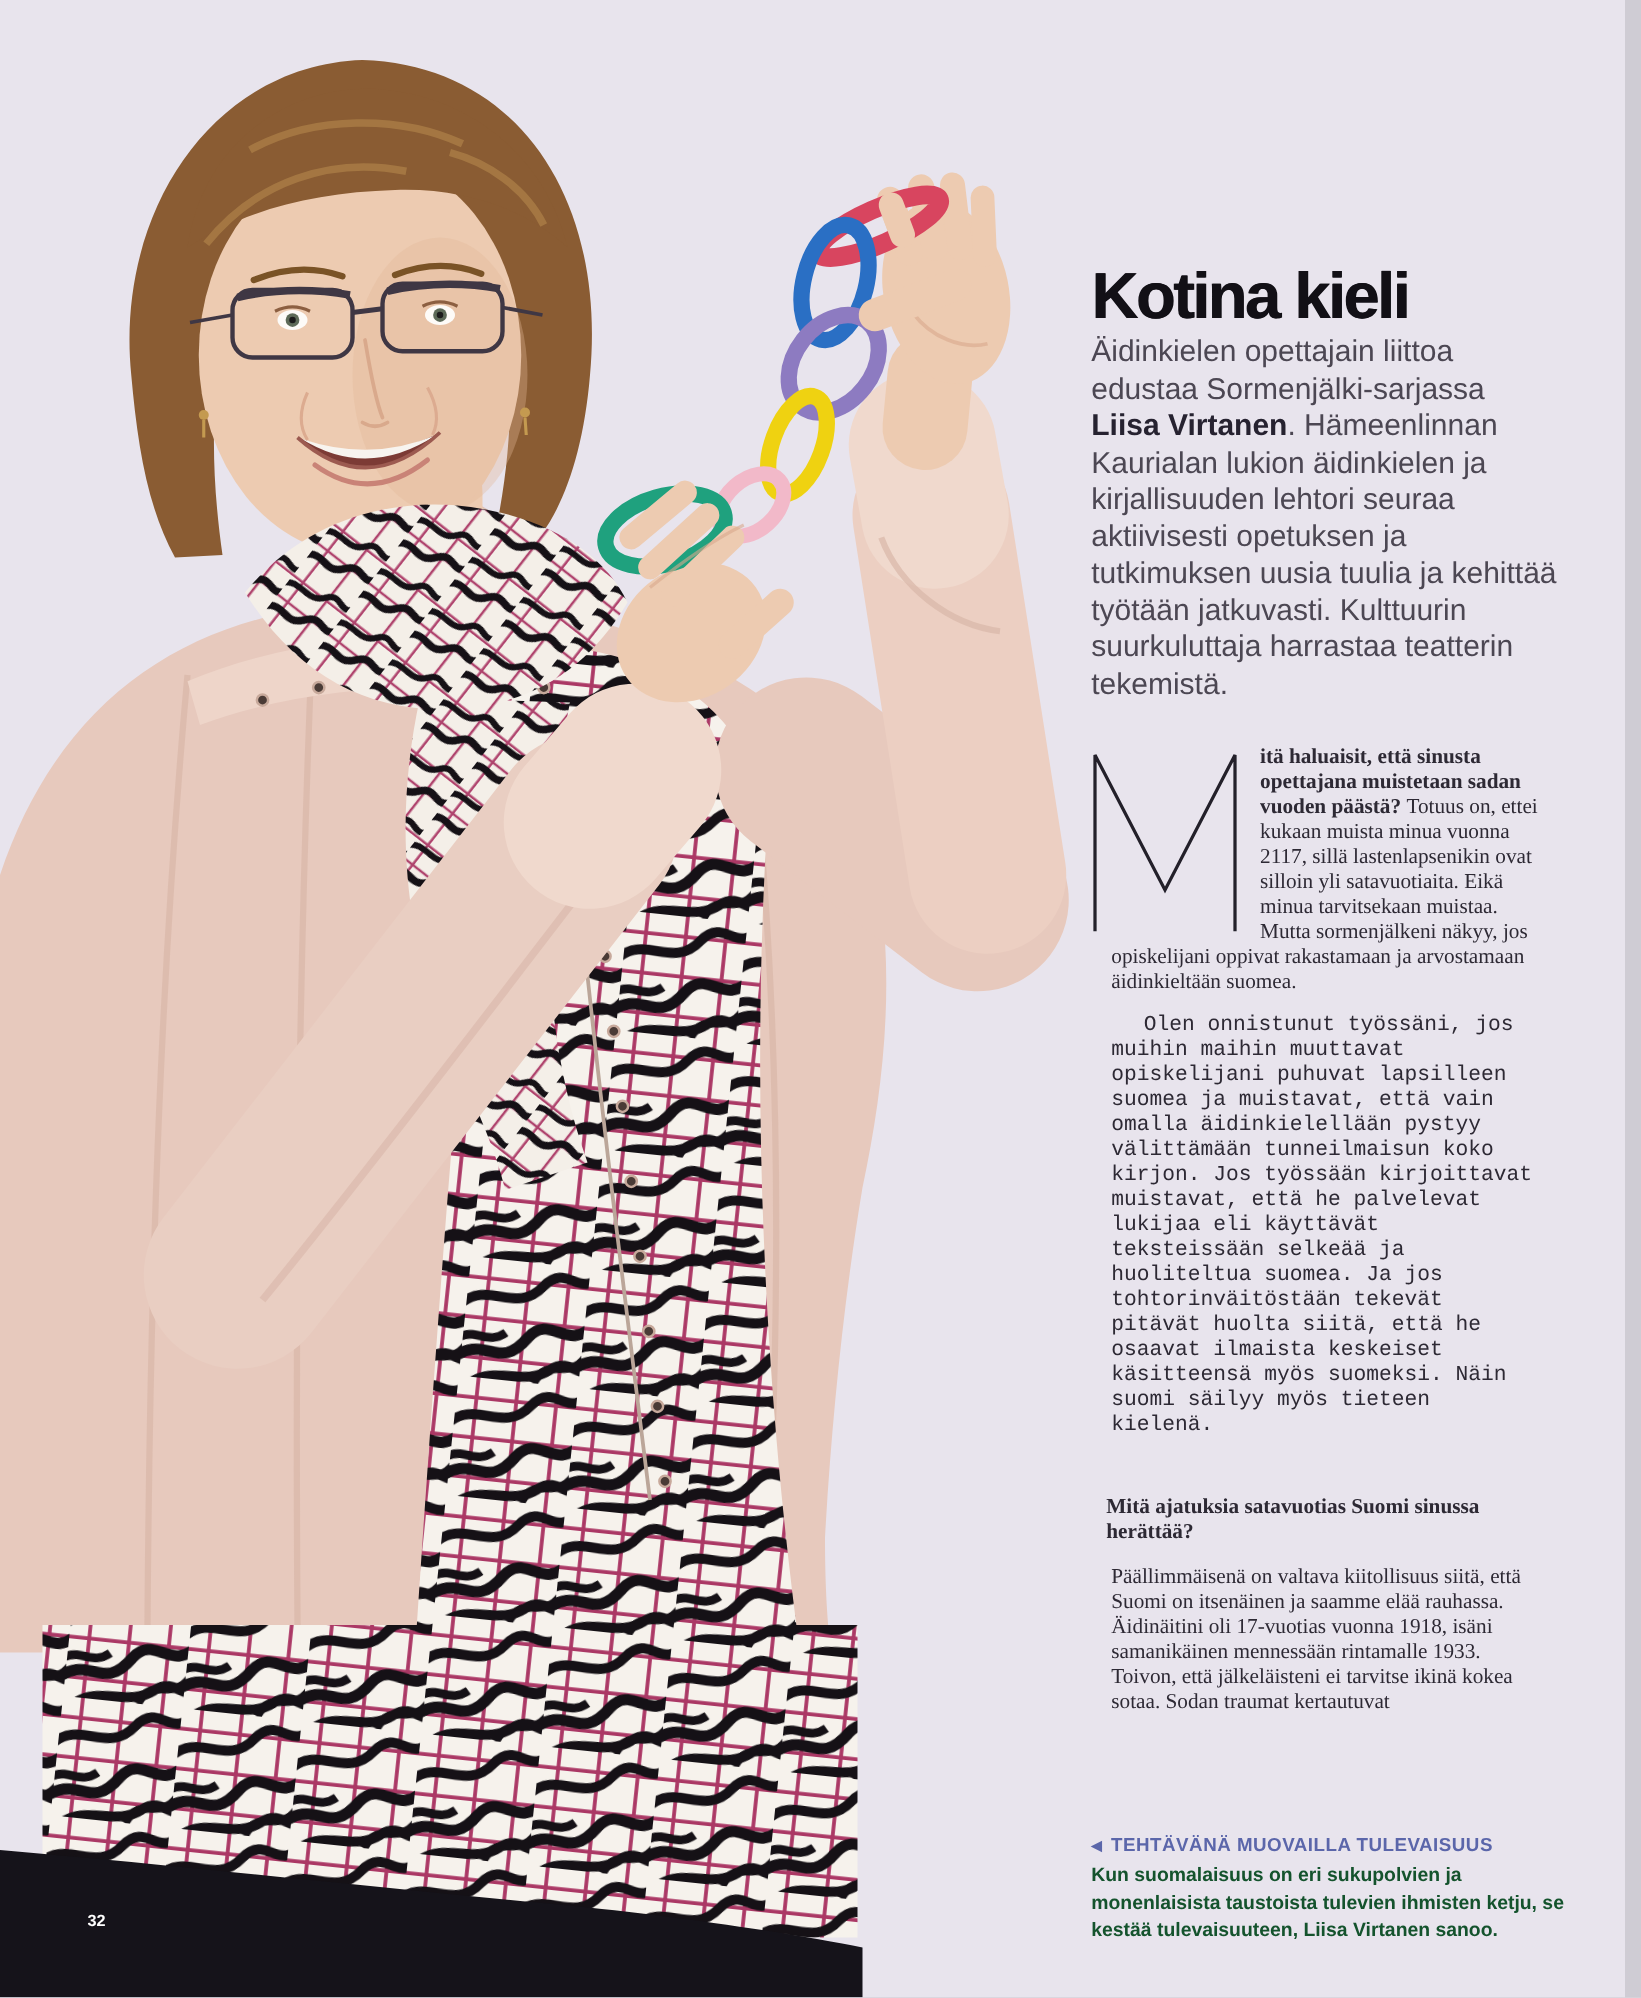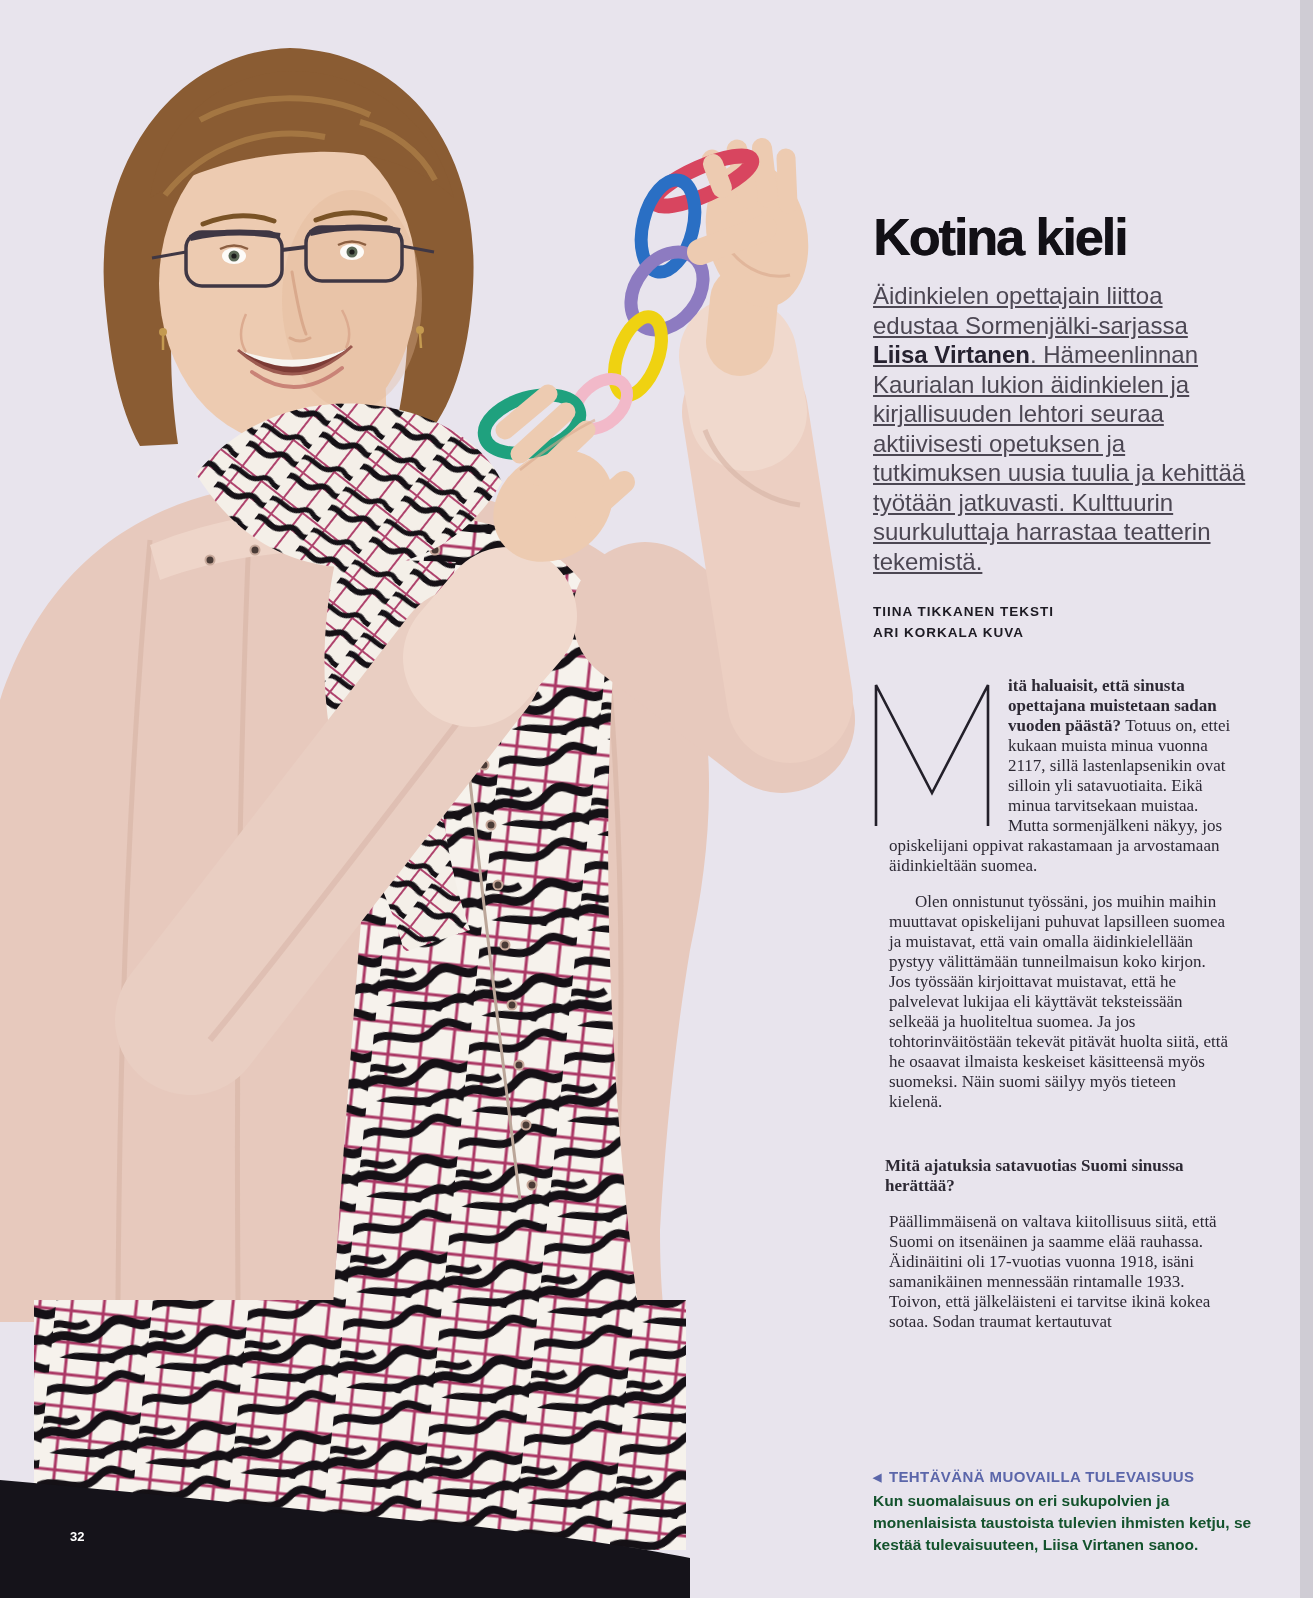--- a/index.html
+++ b/index.html
@@ -10,37 +10,36 @@
   }
   .photo-svg{position:absolute;left:0;top:0;}
   
   .col{position:absolute;left:873px;top:0;width:374px;}
   .title{
     margin:210px 0 0 0; font-size:52px; line-height:54px; font-weight:700;
     letter-spacing:-2px; color:#121016;
     text-shadow:.6px 0 0 currentColor;
   }
   .lede{
-    margin-top:17px; font-size:24px; line-height:29.5px; color:#4c4753;
+    margin-top:3px; font-size:24px; line-height:29.5px; color:#4c4753;
     font-weight:400;
-    text-decoration:underline;
   }
   .lede .name{font-weight:700;color:#262230;}
   .byline{
     margin-top:25px; font-size:13.5px; font-weight:700; letter-spacing:1px;
     line-height:21px; color:#1d1b23;
   }
   .body{
     margin-top:33px; font-family:"Liberation Serif","DejaVu Serif",serif;
     font-size:17px; line-height:20px; color:#2d2934; text-align:left;
   }
   .dropcap-m{float:left; width:118px; height:146px; margin:5px 17px 2px 0;}
   .qbold{font-weight:700;}
   .para{margin:16px;}
-  .para.indent{text-indent:26px;}
+  .para.indent{text-indent:26px;font-family:Liberation Mono, monospace;}
   .subhead{margin:44px 0 0 12px; font-weight:700;}
   
   .caption{position:absolute;left:873px;top:1468px;width:392px;}
   .kicker{color:#5b66aa;font-weight:700;font-size:15px;letter-spacing:.4px;}
   .kicker .arr{font-size:11px;position:relative;top:-1px;margin-right:7px;}
   .caption-body{
     margin-top:5px;font-weight:700;font-size:15.5px;line-height:22px;color:#14532d;
   }
   .pagenum{position:absolute;left:70px;top:1529px;color:#ffffff;font-size:13px;font-weight:700;}
   .sr{position:absolute;width:1px;height:1px;overflow:hidden;clip:rect(0 0 0 0);white-space:nowrap;}
@@ -201,24 +200,20 @@
       </g>
       <path d="M520,470 C545,450 570,432 595,420" stroke="#d8a98c" stroke-width="2.5" fill="none" opacity="0.6"></path>
     </g>
   </svg>
 
   <div class="col">
     <h1 class="title">Kotina kieli</h1>
 
     <p class="lede"><span>Äidinkielen opettajain liittoa edustaa Sormenjälki-sarjassa </span><span class="name">Liisa Virtanen</span><span>. Hämeenlinnan Kaurialan lukion äidinkielen ja kirjallisuuden lehtori seuraa aktiivisesti opetuksen ja tutkimuksen uusia tuulia ja kehittää työtään jatkuvasti. Kulttuurin suurkuluttaja harrastaa teatterin tekemistä.</span></p>
 
-    <div class="byline">
-      <div>TIINA TIKKANEN TEKSTI</div>
-      <div>ARI KORKALA KUVA</div>
-    </div>
 
     <div class="body">
       <svg class="dropcap-m" viewBox="0 0 118 146">
         <path d="M3,145 L3,4 L59,112 L115,4 L115,145" fill="none" stroke="#23202a" stroke-width="2.6"></path>
       </svg>
       <span class="sr">M</span>
       <p class="para"><span class="qbold">itä haluaisit, että sinusta opettajana muistetaan sadan vuoden päästä? </span><span>Totuus on, ettei kukaan muista minua vuonna 2117, sillä lastenlapsenikin ovat silloin yli satavuotiaita. Eikä minua tarvitsekaan muistaa. Mutta sormenjälkeni näkyy, jos opiskelijani oppivat rakastamaan ja arvostamaan äidinkieltään suomea.</span></p>
       <p class="para indent">Olen onnistunut työssäni, jos muihin maihin muuttavat opiskelijani puhuvat lapsilleen suomea ja muistavat, että vain omalla äidinkielellään pystyy välittämään tunneilmaisun koko kirjon. Jos työssään kirjoittavat muistavat, että he palvelevat lukijaa eli käyttävät teksteissään selkeää ja huoliteltua suomea. Ja jos tohtorinväitöstään tekevät pitävät huolta siitä, että he osaavat ilmaista keskeiset käsitteensä myös suomeksi. Näin suomi säilyy myös tieteen kielenä.</p>
       <p class="para subhead">Mitä ajatuksia satavuotias Suomi sinussa herättää?</p>
       <p class="para">Päällimmäisenä on valtava kiitollisuus siitä, että Suomi on itsenäinen ja saamme elää rauhassa. Äidinäitini oli 17-vuotias vuonna 1918, isäni samanikäinen mennessään rintamalle 1933. Toivon, että jälkeläisteni ei tarvitse ikinä kokea sotaa. Sodan traumat kertautuvat</p>

